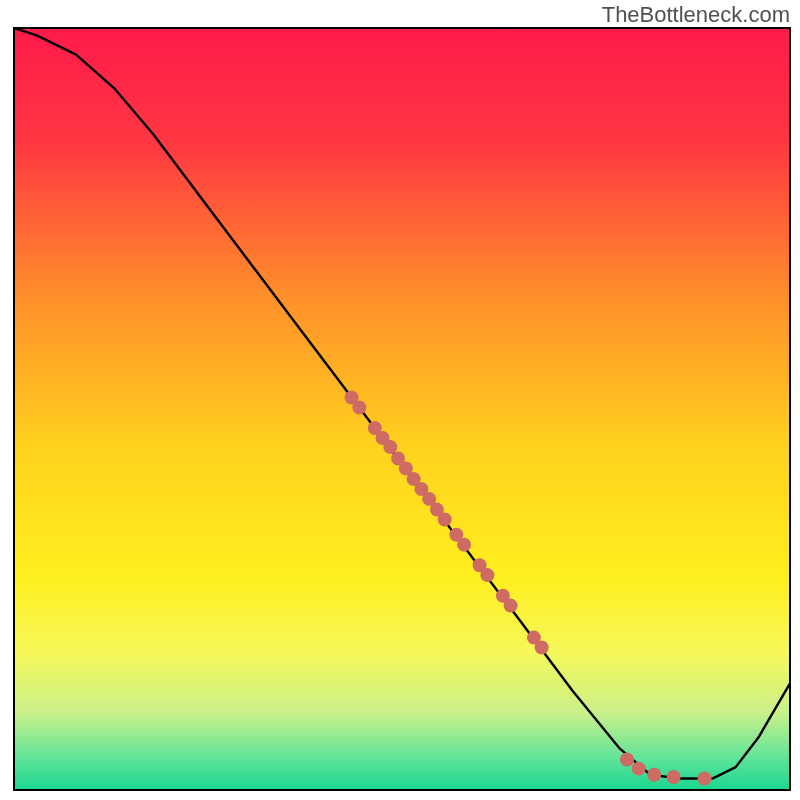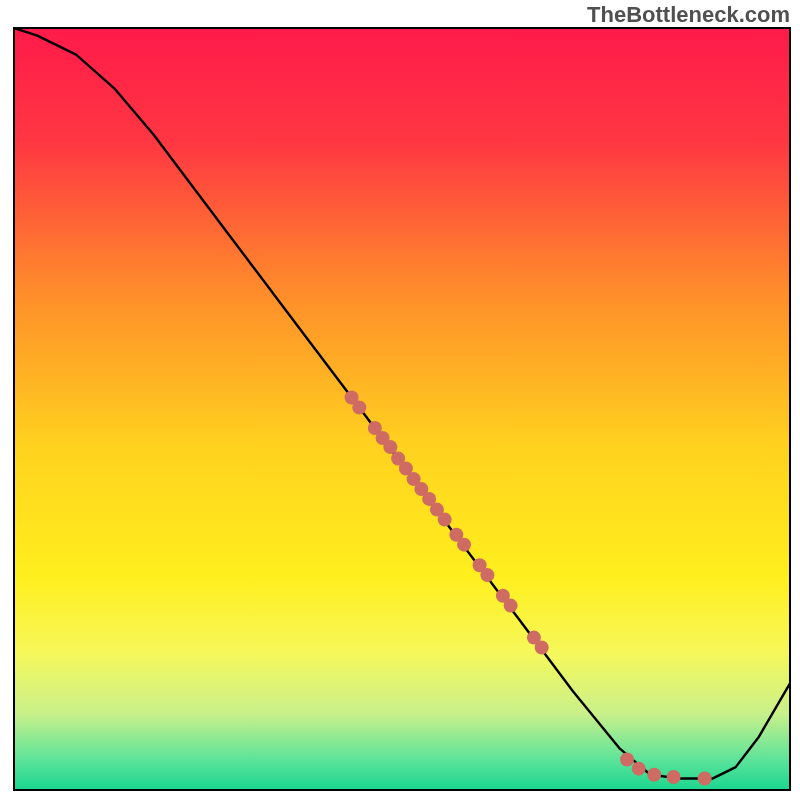--- a/index.html
+++ b/index.html
@@ -15,21 +15,21 @@
     width: 800px;
     height: 800px;
   }
   .watermark {
     position: absolute;
     top: 2px;
     right: 10px;
     font-family: Arial, Helvetica, sans-serif;
     font-size: 22px;
     color: #505050;
-    font-weight: 700;
+    font-weight: 400;
     letter-spacing: 0px;
     z-index: 10;
   }
   svg {
     display: block;
   }
 </style>
 </head>
 <body>
 

